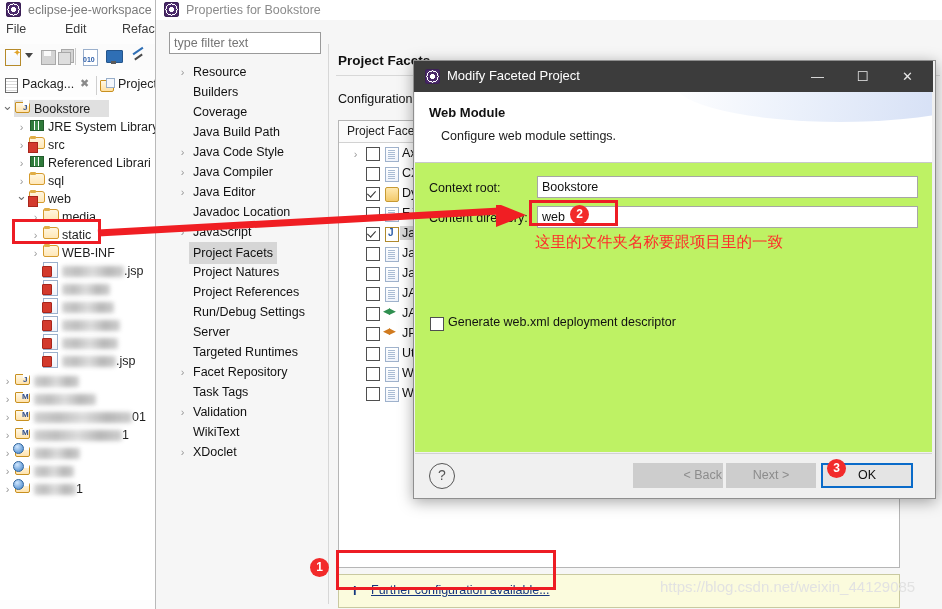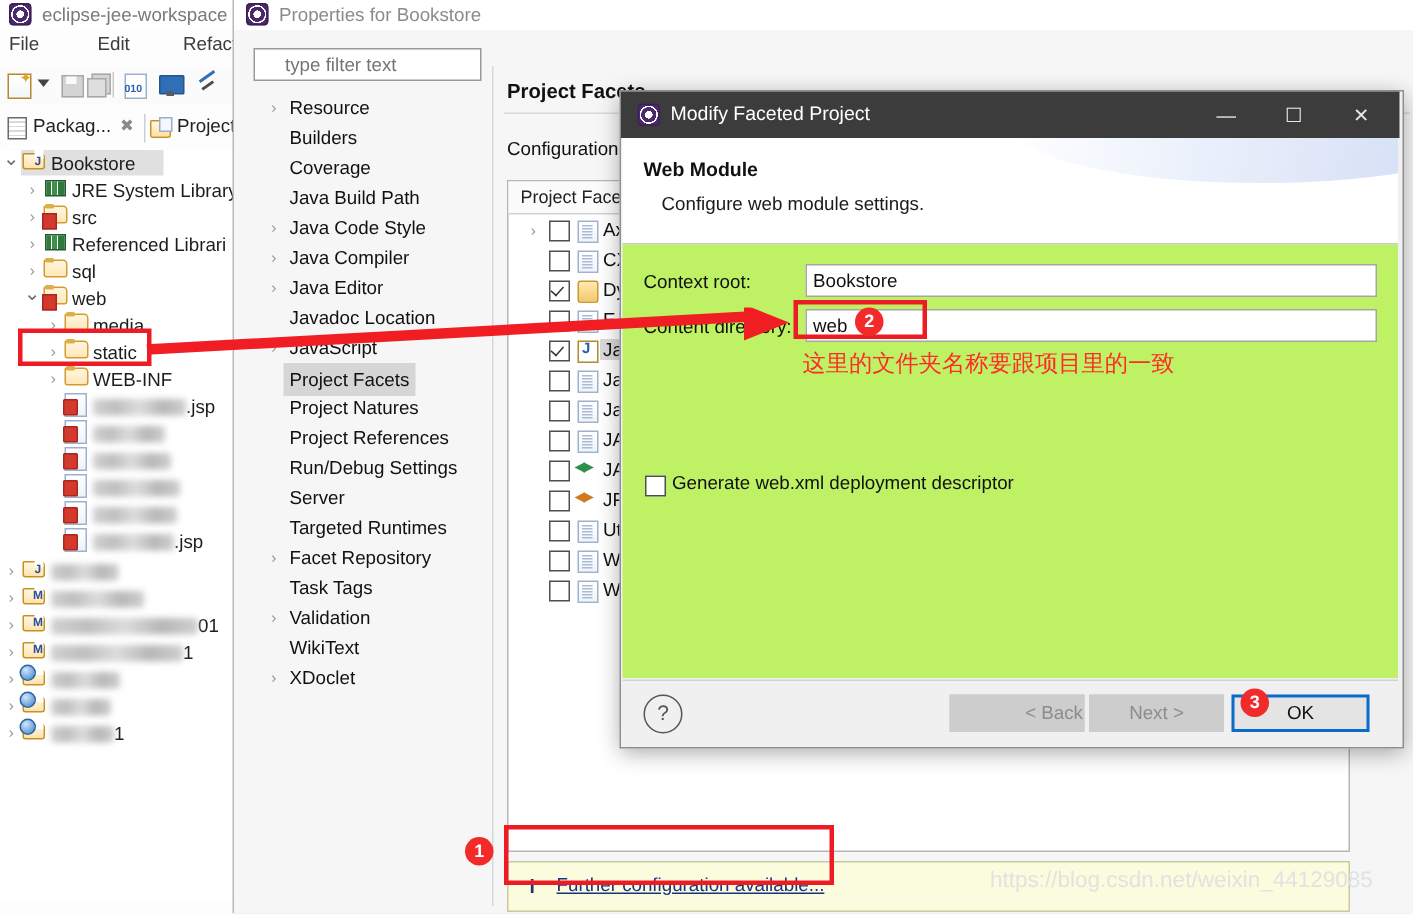--- a/index.html
+++ b/index.html
@@ -73,21 +73,21 @@
 
   
   #props-dialog{left:156px;top:0px;width:786px;height:609px;background:#f5f5f5;
      box-shadow:-1px 0 0 #b9b9b9;}
   #props-titlebar{left:0;top:0;width:786px;height:20px;background:#ffffff;}
   #props-title-text{left:30px;top:3px;color:#8b8b8b;font-size:12.5px;white-space:nowrap;}
   #props-app-icon{left:8px;top:2px;}
   #props-body{left:0;top:20px;width:786px;height:589px;background:#f6f6f6;}
 
   #filter-input{left:13px;top:12px;width:152px;height:22px;background:#fff;border:1px solid #9a9a9a;
-     font-family:inherit;font-size:12.5px;color:#6f6f6f;padding:0 20px;box-sizing:border-box;}
+     font-family:inherit;font-size:12.5px;color:#6f6f6f;padding:0 4px;box-sizing:border-box;}
   #props-nav{left:13px;top:42px;width:152px;height:470px;overflow:hidden;}
   .nav-item{position:absolute;left:0;height:20px;line-height:20px;font-size:12.5px;color:#111;white-space:nowrap;}
   .nav-item .tw{left:8px;top:1px;}
   .nav-item .nt{position:absolute;left:24px;}
   .nav-item.selected .nt{background:#d6d6d6;padding:1px 4px;margin-left:-4px;}
 
   #props-vsep{left:172px;top:24px;width:1px;height:560px;background:#d7d7d7;}
 
   #page-title{left:182px;top:33px;font-size:13.5px;font-weight:bold;color:#111;}
   #page-title-rule{left:180px;top:55px;width:604px;height:1px;background:#d8d8d8;}

